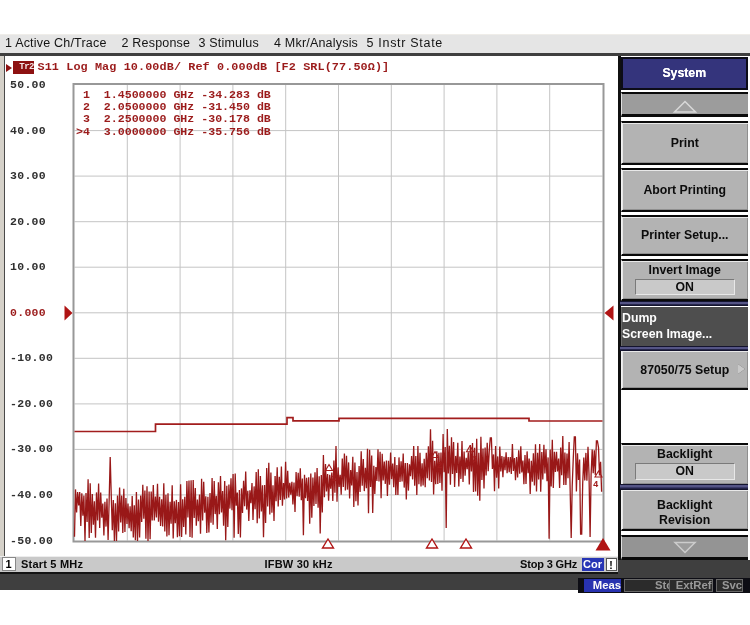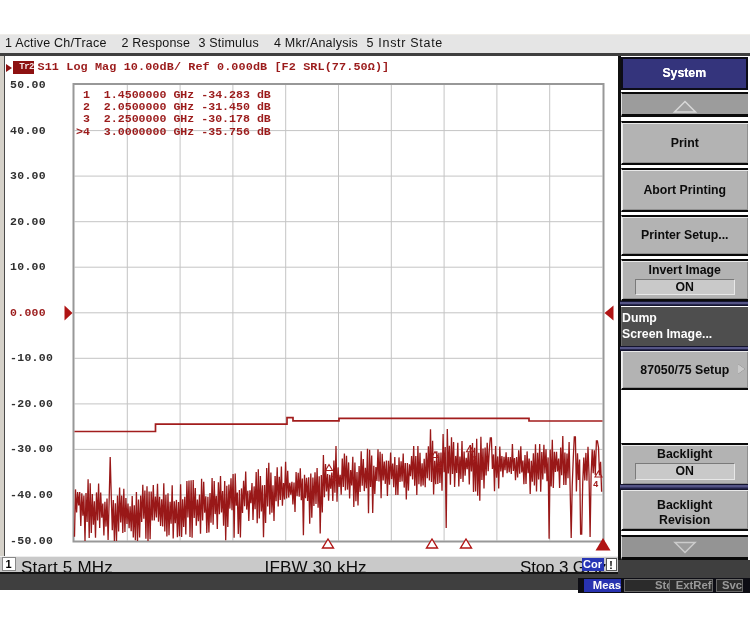--- a/index.html
+++ b/index.html
@@ -23,21 +23,21 @@
 .b.nt {border-top:none}
 .b.nb {border-bottom:none}
 .navy {position:absolute;left:619.5px;width:128px;background:#30305f;border-top:1px solid #14142e;box-shadow:inset 0 -1.5px 0 #14142e, inset 0 2.2px 0 #555586}
 .bd {position:absolute;left:621px;width:126.5px;background:#4e4e4e;border-left:1px solid #6a6a6a;text-align:left;display:flex;flex-direction:column;justify-content:center}
 .c1 {font-size:12.3px;font-weight:bold;color:#0c0c0c}
 .l2 {font-size:12.3px;font-weight:bold;color:#0c0c0c;line-height:15px}
 .l2w {font-size:12.3px;font-weight:bold;color:#fdfdfd;line-height:16px}
 .onbox {margin:1px auto 2px;width:100px;height:16.5px;background:#c9c9c9;border:1px solid #7a7a7a;border-right-color:#e8e8e8;border-bottom-color:#e8e8e8;font-size:12.3px;font-weight:bold;color:#0c0c0c;line-height:14.5px}
 .rarr {position:absolute;right:3px;top:50%;margin-top:-5.5px;width:0;height:0;border-left:7.5px solid #c9c9c9;border-top:5.5px solid transparent;border-bottom:5.5px solid transparent;filter:drop-shadow(0.5px 0.5px 0.6px #4a4a4a)}
 .sbar {position:absolute;left:0;top:556px;width:618px;height:15.5px;background:#c9c9c9;border-top:1.5px solid #ededed}
-.sbar .t {position:absolute;top:1px;font-size:17px;font-weight:normal;color:#0b0b0b;letter-spacing:0.2px}
+.sbar .t {position:absolute;top:1px;font-size:11px;font-weight:bold;color:#0b0b0b;letter-spacing:0.2px}
 .box1 {position:absolute;left:1.5px;top:0px;width:14px;height:13.5px;background:#fff;border:1px solid #888;text-align:center;font-size:11px;font-weight:bold;line-height:13px;color:#000}
 .cor {position:absolute;left:581.5px;top:0.5px;width:22px;height:13.5px;background:#2735b5;color:#fff;text-align:center;font-size:11px;font-weight:bold;line-height:13.5px}
 .bang {position:absolute;left:605.5px;top:0.5px;width:11px;height:13.5px;background:#fff;border:1px solid #555;color:#000;text-align:center;font-size:10.5px;font-weight:bold;line-height:12px}
 .blkline {position:absolute;left:0;top:571.5px;width:618px;height:2px;background:#141414}
 .botbar {position:absolute;left:0;top:573.5px;width:750px;height:16.5px;background:#3f3f3f}
 .botstrip {position:absolute;left:617.5px;top:559.5px;width:132.5px;height:14px;background:#3f3f3f}
 .tabs {position:absolute;left:578px;top:577.5px;width:172px;height:15.5px;background:#0d0d14}
 .tab {position:absolute;top:1px;height:13.5px;font-size:11.3px;font-weight:bold;text-align:right}
 .tabm {background:#2832b0;color:#fafafa;line-height:13.5px}
 .tabo {background:#2b2b2b;color:#999;border:1px solid #686868;line-height:11.5px}

